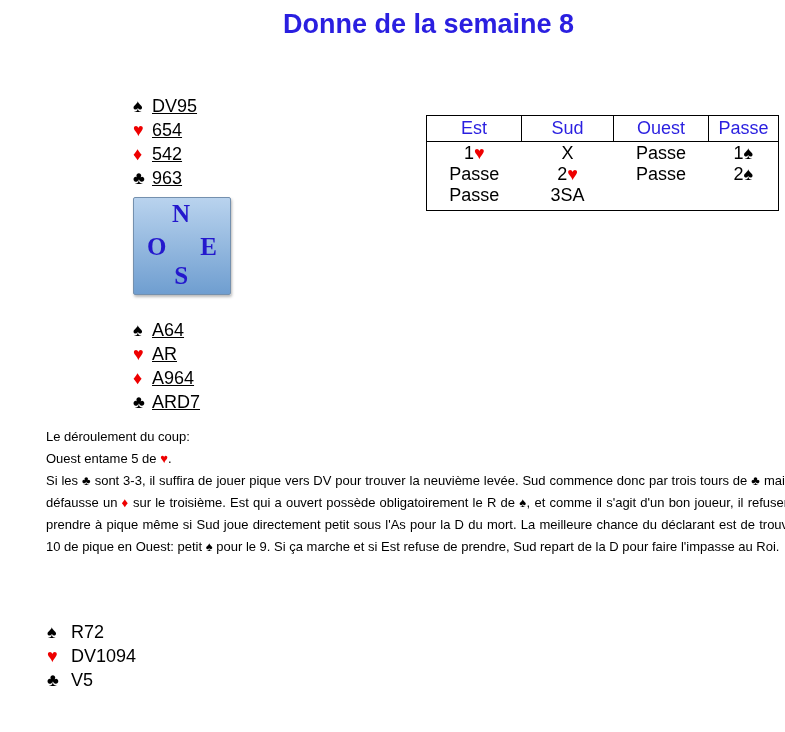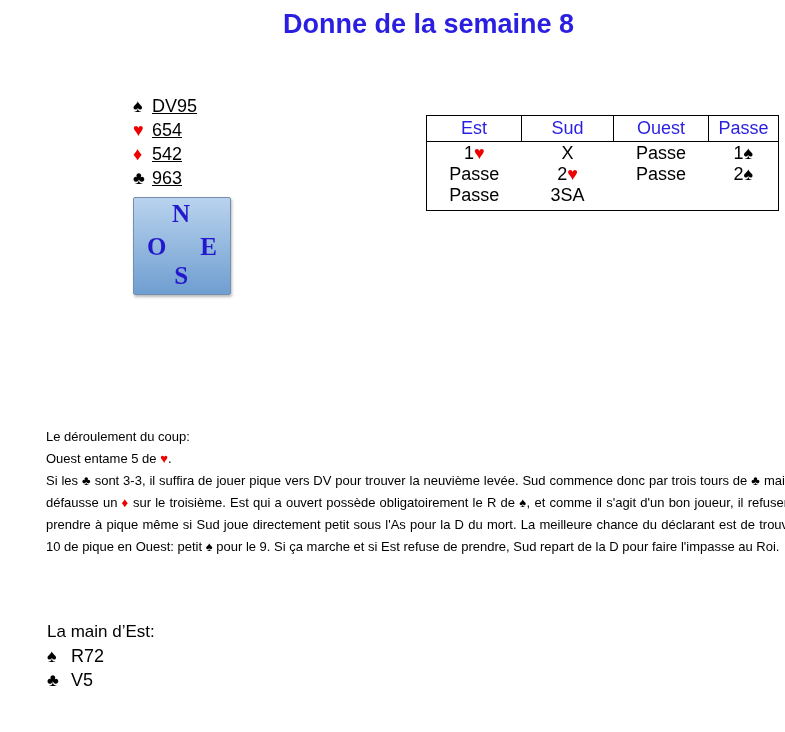--- a/index.html
+++ b/index.html
@@ -140,26 +140,32 @@
           <div class="bid"><span>Passe</span></div>
         </td>
         <td>
           <div class="bid"><span>1</span><span class="b">♠</span></div>
           <div class="bid"><span>2</span><span class="b">♠</span></div>
         </td>
       </tr>
     </tbody>
   </table>
 
+  <div class="hand south-hand">
+    <div class="hand-row"><span class="suit b">♠</span><span>A64</span></div>
+    <div class="hand-row"><span class="suit r">♥</span><span>AR</span></div>
+    <div class="hand-row"><span class="suit r">♦</span><span>A964</span></div>
+    <div class="hand-row"><span class="suit b">♣</span><span>ARD7</span></div>
+  </div>
 
   <div class="narration">
     <span>Le déroulement du coup:</span><br>
     <span>Ouest entame 5 de </span><span class="r">♥</span><span>.</span><br>
     <span>Si les </span><span class="b">♣</span><span> sont 3-3, il suffira de jouer pique vers DV pour trouver la neuvième levée. Sud commence donc par trois tours de </span><span class="b">♣</span><span> mais Est défausse un </span><span class="r">♦</span><span> sur le troisième. Est qui a ouvert possède obligatoirement le R de </span><span class="b">♠</span><span>, et comme il s'agit d'un bon joueur, il refusera de prendre à pique même si Sud joue directement petit sous l'As pour la D du mort. La meilleure chance du déclarant est de trouver le 10 de pique en Ouest: petit </span><span class="b">♠</span><span> pour le 9. Si ça marche et si Est refuse de prendre, Sud repart de la D pour faire l'impasse au Roi.</span>
   </div>
 
   <div class="east-block">
-    <div class="east-label">La main d’Est:</div>
     <div class="hand-row"><span class="suit b">♠</span><span>R72</span></div>
+    <div class="hand-row"><span class="suit r">♥</span><span>DV1094</span></div>
     <div class="hand-row"><span class="suit b">♣</span><span>V5</span></div>
   </div>
 
 </div>
 
 </body></html>

